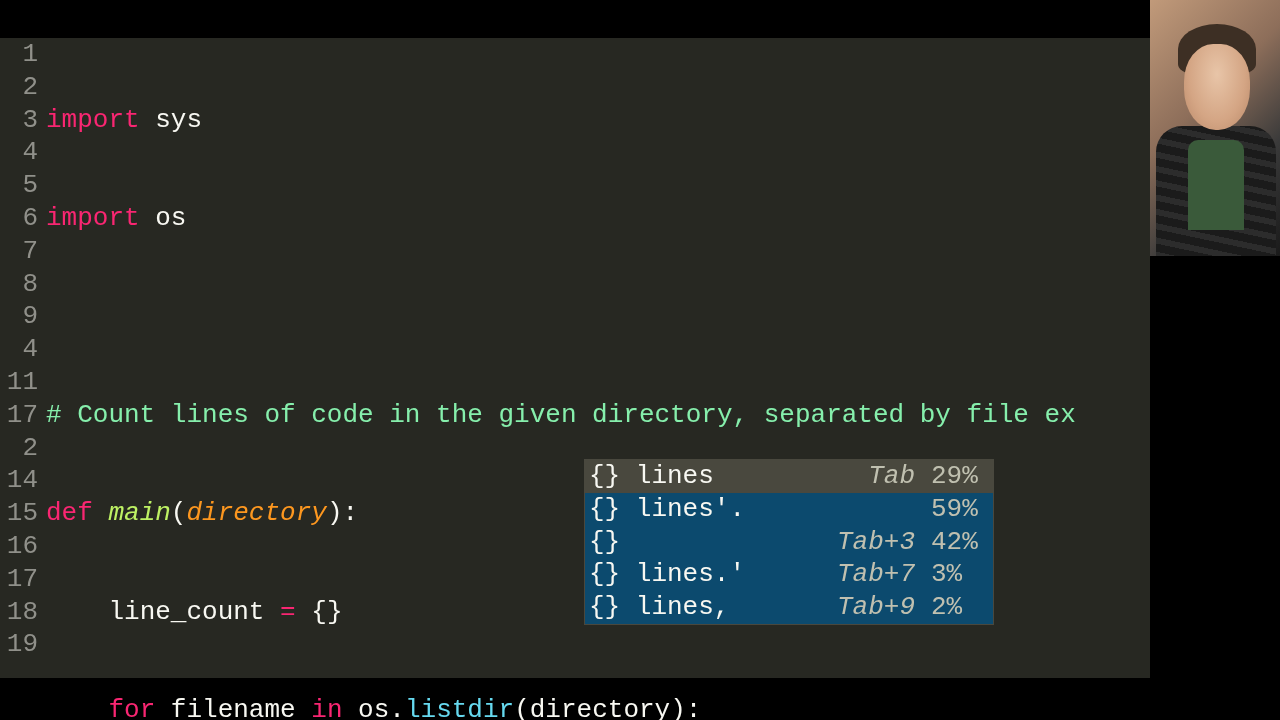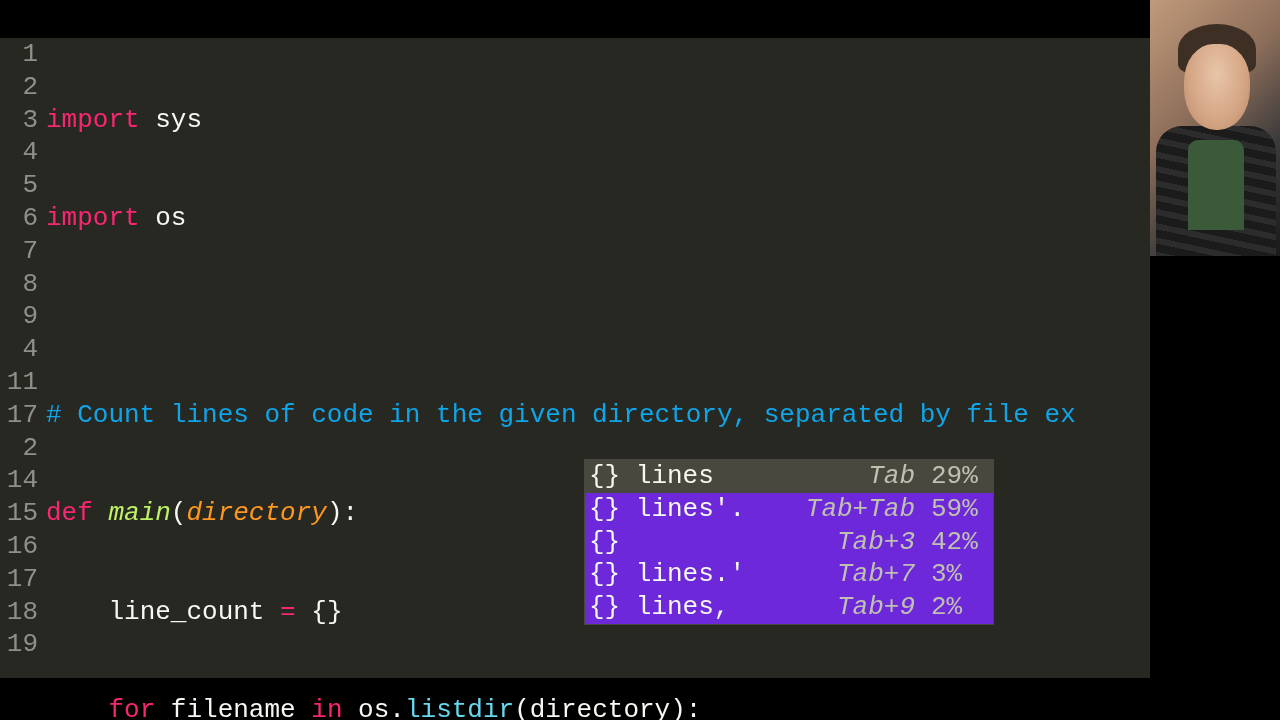--- a/index.html
+++ b/index.html
@@ -34,27 +34,27 @@
 .code {
   flex: 1;
   white-space: pre;
   position: relative;
 }
 .code .line { display: block; height: 32.8px; }
 .kw { color: #f92672; }
 .def { color: #bef264; font-style: italic; }
 .fn { color: #66d9ef; }
 .param { color: #fd971f; font-style: italic; }
-.comment { color: #0ea5e9; }
+.comment { color: #86efac; }
 .op { color: #f92672; }
 .suggest {
   position: absolute;
   left: 584px;
   top: 459px;
-  background: #6d28d9;
+  background: #0c4a6e;
   border: 1px solid #49483e;
   font-size: 26px;
   line-height: 32.8px;
   width: 410px;
 }
 .suggest-row {
   display: flex;
   align-items: baseline;
   padding: 0 8px 0 4px;
   color: #f8f8f2;
@@ -164,21 +164,20 @@
 <div class="suggest" id="suggest">
     <div class="suggest-row sel">
       <span class="sug-text">{} lines</span>
       <span class="sug-spacer"></span>
       <span class="sug-key">Tab</span>
       <span class="sug-pct">29%</span>
     </div>
     <div class="suggest-row">
       <span class="sug-text">{} lines'.</span>
       <span class="sug-spacer"></span>
-      <span class="sug-key">Tab+Tab</span>
       <span class="sug-pct">59%</span>
     </div>
     <div class="suggest-row">
       <span class="sug-text">{}</span>
       <span class="sug-spacer"></span>
       <span class="sug-key">Tab+3</span>
       <span class="sug-pct">42%</span>
     </div>
     <div class="suggest-row">
       <span class="sug-text">{} lines.'</span>

